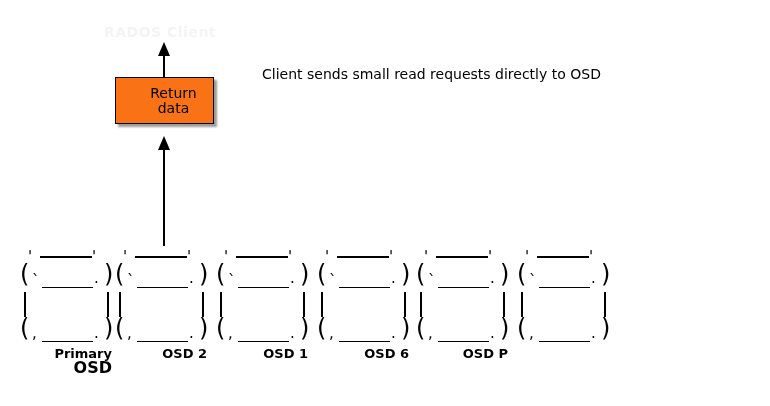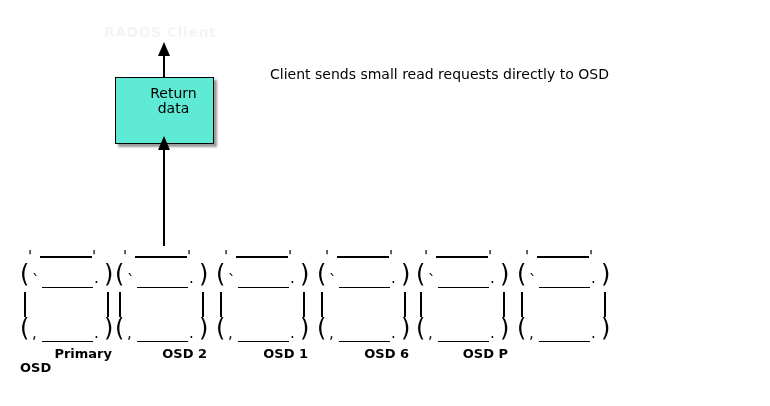--- a/index.html
+++ b/index.html
@@ -13,30 +13,30 @@
 
   
   .ghost-title {
     position:absolute; left:60px; top:24px; width:200px;
     text-align:center; font-size:14px; font-weight:bold;
     color:#f4f4f4; letter-spacing:0.5px;
   }
 
   
   .return-box {
-    position:absolute; left:115px; top:77px; width:99px; height:67px;
-    background:#5eead4; border:1.5px solid #000000;
+    position:absolute; left:115px; top:77px; width:99px; height:47px;
+    background:#f97316; border:1.5px solid #000000;
     box-shadow:3px 3px 2px #9b9b9b;
     text-align:center; padding-top:8px; box-sizing:border-box;
     font-size:14px; line-height:15px;padding-left:18px;
   }
 
   
   .caption {
-    position:absolute; left:270px; top:66px;
+    position:absolute; left:262px; top:66px;
     font-size:14px; line-height:17px; white-space:nowrap;
   }
 
   
   .arrow-line { position:absolute; width:2px; background:#000000; }
   .arrow-head-up {
     position:absolute; width:0; height:0;
     border-left:6px solid transparent; border-right:6px solid transparent;
     border-bottom:14px solid #000000;
   }
@@ -60,22 +60,22 @@
   .t-tr { left:72px; top:0; }
   .g-bt { left:12px; top:24px; }
   .g-dm { left:74px; top:21px; }
   .g-cb { left:12px; top:76px; }
   .g-db { left:74px; top:76px; }
   .cyl-label {
     position:absolute; left:0; top:97px; width:92px; text-align:right;
     font-size:13px; font-weight:bold; line-height:14px;
   }
   .cyl-sublabel {
-    position:absolute; left:0; top:111px; width:92px; text-align:left;
-    font-size:13px; font-weight:bold; line-height:13px;
+    position:absolute; left:0; top:111px; width:92px; text-align:right;
+    font-size:16px; font-weight:bold; line-height:13px;
   }
 </style>
 </head>
 <body>
 
 <div class="stage">
 
   <div class="ghost-title">RADOS Client</div>
 
   <div class="arrow-head-up" style="left:158px; top:42px;"></div>

